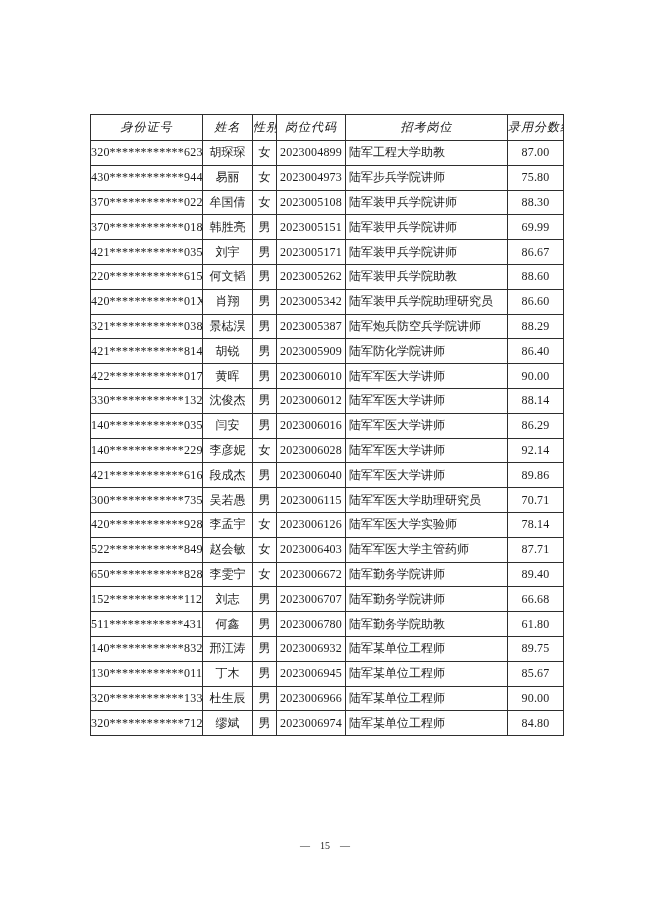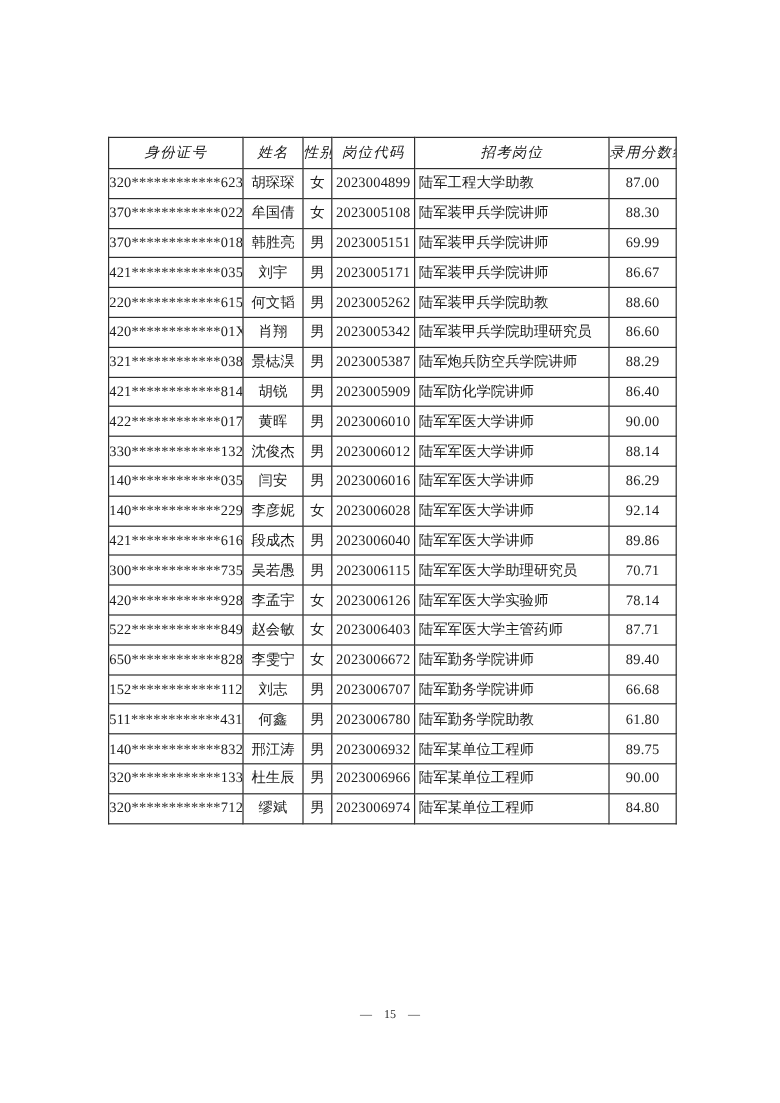--- a/index.html
+++ b/index.html
@@ -109,20 +109,28 @@
     <tbody>
         <tr>
           <td class="col-0">320************623</td>
           <td class="col-1">胡琛琛</td>
           <td class="col-2">女</td>
           <td class="col-3">2023004899</td>
           <td class="col-4">陆军工程大学助教</td>
           <td class="col-5">87.00</td>
         </tr>
         <tr>
+          <td class="col-0">430************944</td>
+          <td class="col-1">易丽</td>
+          <td class="col-2">女</td>
+          <td class="col-3">2023004973</td>
+          <td class="col-4">陆军步兵学院讲师</td>
+          <td class="col-5">75.80</td>
+        </tr>
+        <tr>
           <td class="col-0">370************022</td>
           <td class="col-1">牟国倩</td>
           <td class="col-2">女</td>
           <td class="col-3">2023005108</td>
           <td class="col-4">陆军装甲兵学院讲师</td>
           <td class="col-5">88.30</td>
         </tr>
         <tr>
           <td class="col-0">370************018</td>
           <td class="col-1">韩胜亮</td>
@@ -261,20 +269,28 @@
         </tr>
         <tr>
           <td class="col-0">140************832</td>
           <td class="col-1">邢江涛</td>
           <td class="col-2">男</td>
           <td class="col-3">2023006932</td>
           <td class="col-4">陆军某单位工程师</td>
           <td class="col-5">89.75</td>
         </tr>
         <tr>
+          <td class="col-0">130************011</td>
+          <td class="col-1">丁木</td>
+          <td class="col-2">男</td>
+          <td class="col-3">2023006945</td>
+          <td class="col-4">陆军某单位工程师</td>
+          <td class="col-5">85.67</td>
+        </tr>
+        <tr>
           <td class="col-0">320************133</td>
           <td class="col-1">杜生辰</td>
           <td class="col-2">男</td>
           <td class="col-3">2023006966</td>
           <td class="col-4">陆军某单位工程师</td>
           <td class="col-5">90.00</td>
         </tr>
         <tr>
           <td class="col-0">320************712</td>
           <td class="col-1">缪斌</td>

